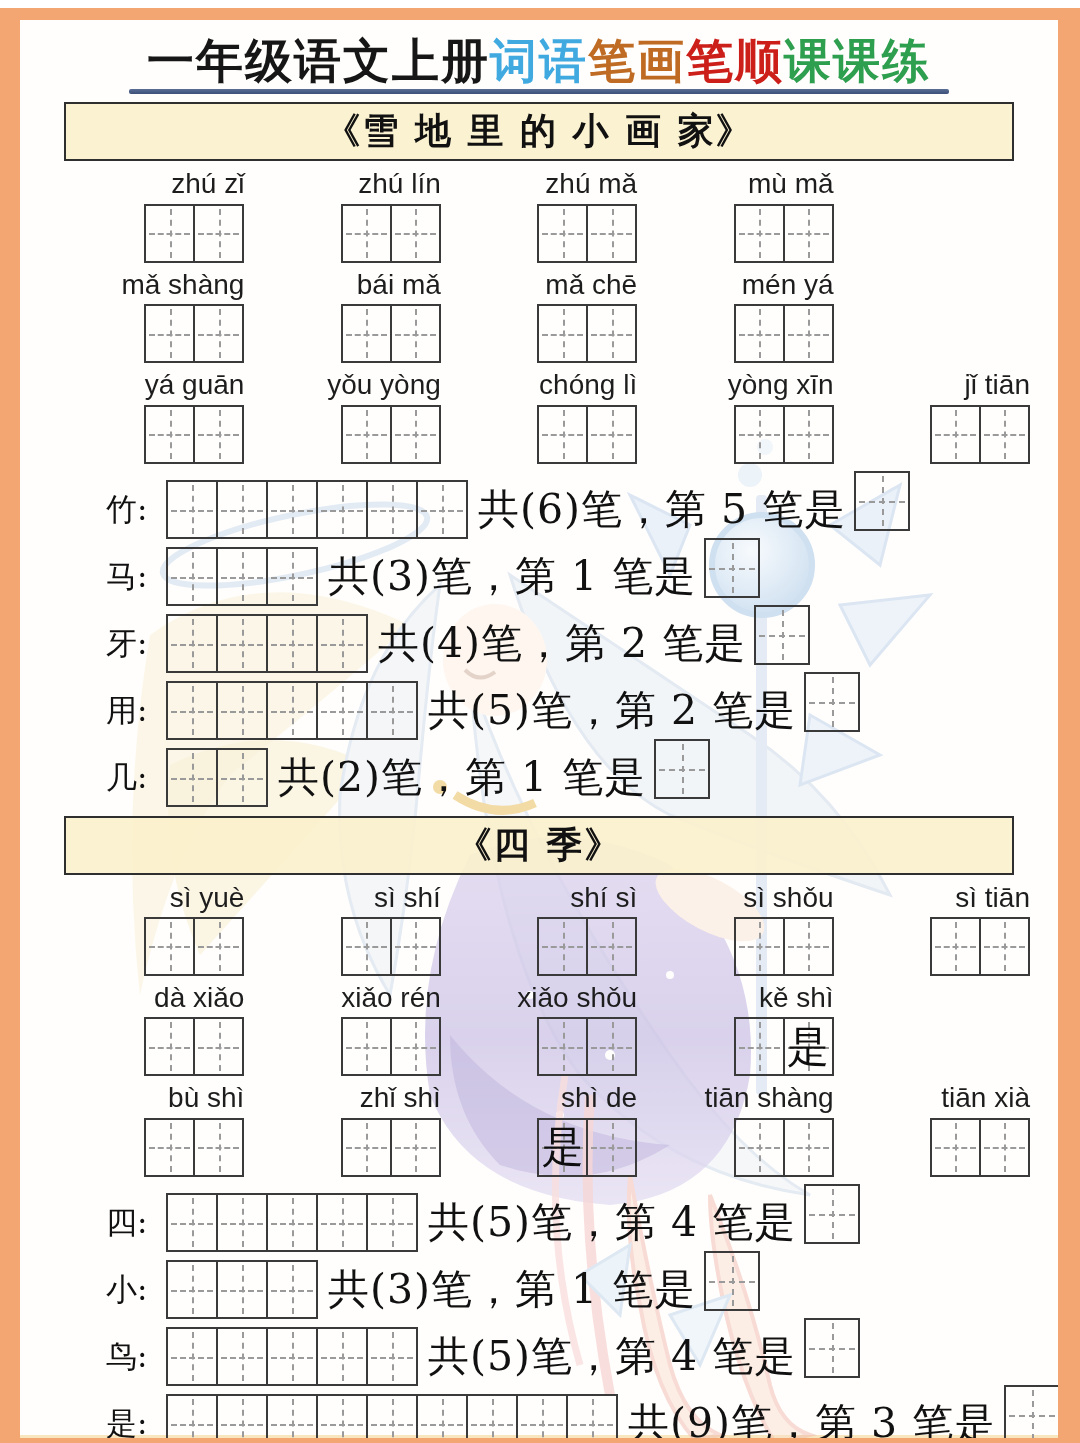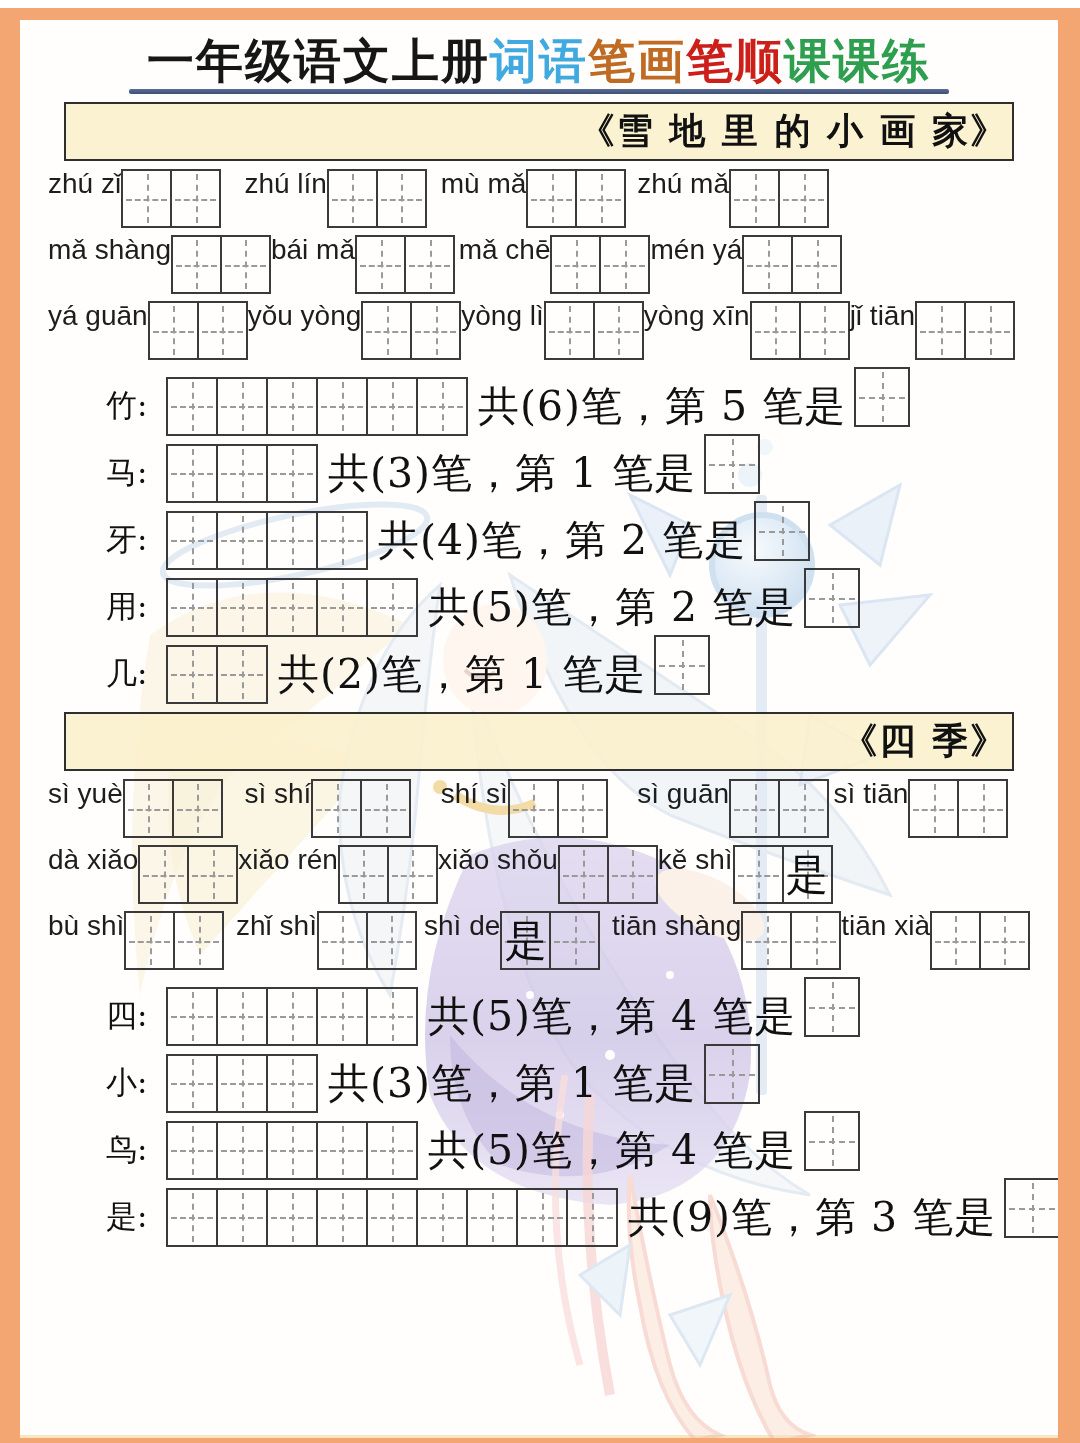--- a/index.html
+++ b/index.html
@@ -7,24 +7,24 @@
         font-family:"DejaVu Serif","Liberation Serif",serif;margin-top:8px;}
   .sheet{position:absolute;left:20px;top:12px;right:22px;bottom:13px;background:#FFFEFC;overflow:hidden;
          box-shadow:inset 0 -3px 0 #F7E6BE;}
   .watermark{position:absolute;left:90px;top:415px;width:900px;height:1010px;z-index:1;pointer-events:none;}
   .content{position:relative;z-index:2;padding-top:12px;}
 
   .title{font-size:47px;font-weight:700;text-align:center;letter-spacing:2px;line-height:1.22;margin:0;}
   .title-underline{width:820px;height:5px;margin:0 auto 8px;background:linear-gradient(#5A6E95,#3C5078);border-radius:2px;}
 
   .banner{margin:4px 44px 8px;border:2px solid #2F2F2F;background:rgba(250,240,203,0.88);
-          text-align:right;font-size:36px;font-weight:600;padding:3px 4px;letter-spacing:2px;color:#111;}
+          text-align:center;font-size:36px;font-weight:600;padding:3px 4px;letter-spacing:2px;color:#111;}
 
   .word-grid{display:grid;grid-template-columns:repeat(5,1fr);margin:0 28px 0;}
-  .word-col{display:flex;flex-direction:row;align-items:flex-start;margin-bottom:7px;}
+  .word-col{display:flex;flex-direction:column;align-items:flex-end;margin-bottom:7px;}
   .pinyin{font-family:"Liberation Sans",sans-serif;font-size:28px;line-height:1.05;color:#1d1d1d;
           margin-bottom:5px;white-space:nowrap;letter-spacing:0;}
   .word-box{display:flex;border:2.5px solid #3a3a3a;background:transparent;}
   .cellw{width:47px;height:55px;position:relative;}
   .word-box .cellw + .cellw{border-left:2px solid #3a3a3a;}
   .cellw::before{content:"";position:absolute;left:50%;top:3px;bottom:3px;border-left:2px dashed #9a9a9a;}
   .cellw::after{content:"";position:absolute;top:50%;left:3px;right:3px;border-top:2px dashed #9a9a9a;}
   .fillchar{position:absolute;inset:0;display:flex;align-items:center;justify-content:center;
             font-size:42px;color:#0e0e0e;z-index:2;font-weight:500;}
 
@@ -121,33 +121,33 @@
                 </div>
               </div>
               <div class="word-col">
                 <div class="pinyin">zhú lín</div>
                 <div class="word-box">
                   <span class="cellw"></span>
                   <span class="cellw"></span>
                 </div>
               </div>
               <div class="word-col">
+                <div class="pinyin">zhú mǎ</div>
+                <div class="word-box">
+                  <span class="cellw"></span>
+                  <span class="cellw"></span>
+                </div>
+              </div>
+              <div class="word-col">
                 <div class="pinyin">mù mǎ</div>
                 <div class="word-box">
                   <span class="cellw"></span>
                   <span class="cellw"></span>
                 </div>
               </div>
-              <div class="word-col">
-                <div class="pinyin">zhú mǎ</div>
-                <div class="word-box">
-                  <span class="cellw"></span>
-                  <span class="cellw"></span>
-                </div>
-              </div>
             </div>
             <div class="word-grid">
               <div class="word-col">
                 <div class="pinyin">mǎ shàng</div>
                 <div class="word-box">
                   <span class="cellw"></span>
                   <span class="cellw"></span>
                 </div>
               </div>
               <div class="word-col">
@@ -181,21 +181,21 @@
                 </div>
               </div>
               <div class="word-col">
                 <div class="pinyin">yǒu yòng</div>
                 <div class="word-box">
                   <span class="cellw"></span>
                   <span class="cellw"></span>
                 </div>
               </div>
               <div class="word-col">
-                <div class="pinyin">yòng lì</div>
+                <div class="pinyin">chóng lì</div>
                 <div class="word-box">
                   <span class="cellw"></span>
                   <span class="cellw"></span>
                 </div>
               </div>
               <div class="word-col">
                 <div class="pinyin">yòng xīn</div>
                 <div class="word-box">
                   <span class="cellw"></span>
                   <span class="cellw"></span>
@@ -285,21 +285,21 @@
                 </div>
               </div>
               <div class="word-col">
                 <div class="pinyin">shí sì</div>
                 <div class="word-box">
                   <span class="cellw"></span>
                   <span class="cellw"></span>
                 </div>
               </div>
               <div class="word-col">
-                <div class="pinyin">sì guān</div>
+                <div class="pinyin">sì shǒu</div>
                 <div class="word-box">
                   <span class="cellw"></span>
                   <span class="cellw"></span>
                 </div>
               </div>
               <div class="word-col">
                 <div class="pinyin">sì tiān</div>
                 <div class="word-box">
                   <span class="cellw"></span>
                   <span class="cellw"></span>

